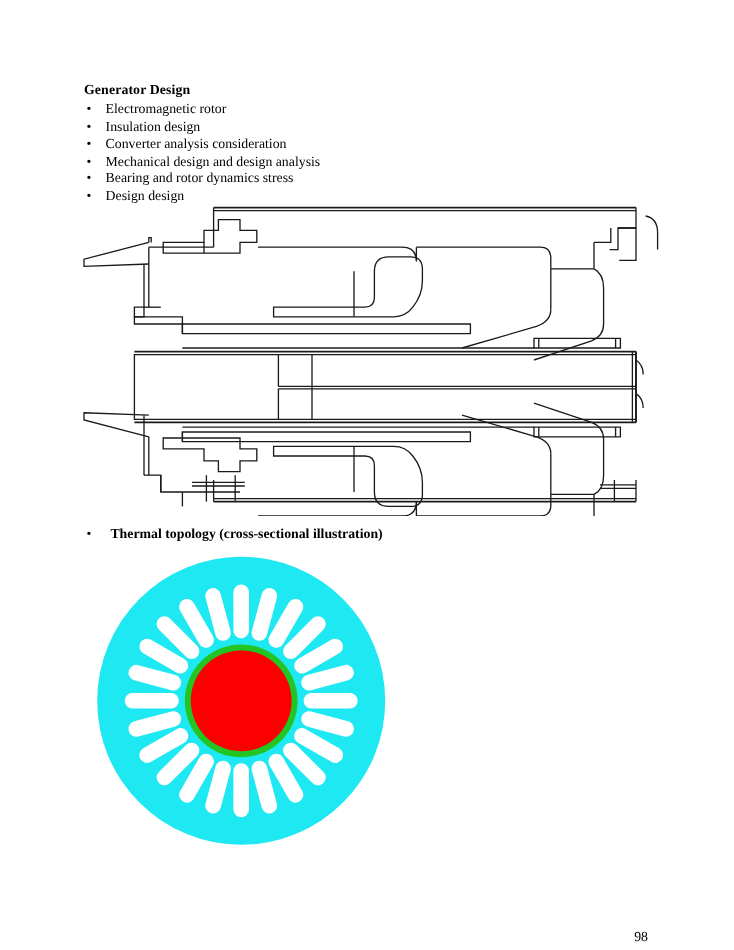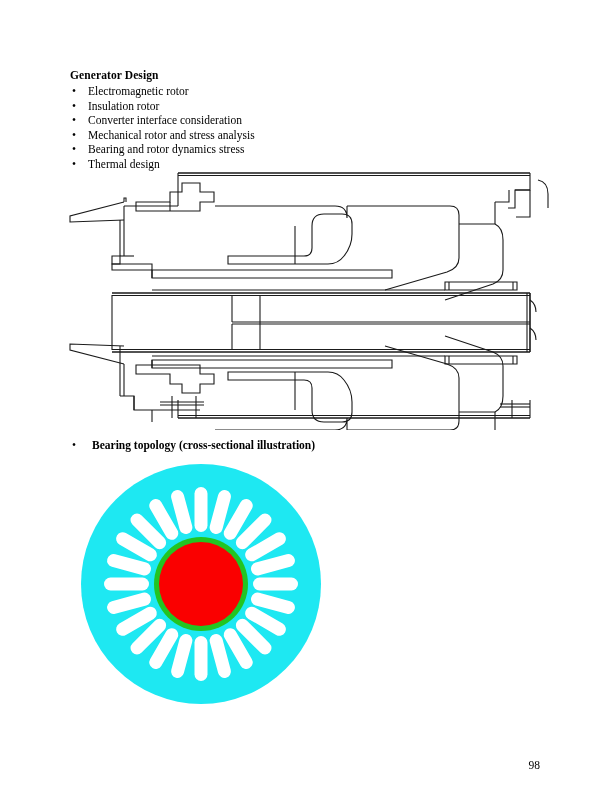--- a/index.html
+++ b/index.html
@@ -93,57 +93,57 @@
   .drawing-topology svg {
     display: block;
     width: 100%;
     height: 100%;
   }
 
   
   .page-number {
     position: absolute;
     right: 72px;
-    top: 758px;
+    top: 774px;
     font-size: 11.5px;
     line-height: 14px;
   }
 </style>
 </head>
 <body>
 
 <div class="page">
 
   <div class="text-block">
     <div class="section-title">Generator Design</div>
 
     <ul class="bullets">
       <li>
         <span class="bullet-mark">•</span>
         <span>Electromagnetic rotor</span>
       </li>
       <li>
         <span class="bullet-mark">•</span>
-        <span>Insulation rotor</span>
-      </li>
-      <li>
-        <span class="bullet-mark">•</span>
-        <span>Converter interface consideration</span>
-      </li>
-      <li>
-        <span class="bullet-mark">•</span>
-        <span>Mechanical rotor and stress analysis</span>
+        <span>Insulation design</span>
+      </li>
+      <li>
+        <span class="bullet-mark">•</span>
+        <span>Converter analysis consideration</span>
+      </li>
+      <li>
+        <span class="bullet-mark">•</span>
+        <span>Mechanical design and design analysis</span>
       </li>
       <li>
         <span class="bullet-mark">•</span>
         <span>Bearing and rotor dynamics stress</span>
       </li>
       <li>
         <span class="bullet-mark">•</span>
-        <span>Thermal design</span>
+        <span>Design design</span>
       </li>
     </ul>
   </div>
 
   <div class="drawing-cross-section">
     <svg viewBox="0 0 500 270" xmlns="http://www.w3.org/2000/svg">
       <g fill="none" stroke="#1a1a1a" stroke-width="1.1" stroke-linejoin="miter">
 
         <path d="M118 13 H470" stroke-width="1.6"></path>
         <path d="M118 15.5 H470"></path>
@@ -245,21 +245,21 @@
         <path d="M100 242 h44"></path>
         <path d="M100 245 h44"></path>
         <path d="M112 236 v22"></path>
         <path d="M136 236 v22"></path>
       </g>
     </svg>
   </div>
 
   <div class="figure-caption">
     <span class="bullet-mark">•</span>
-    <span class="caption-text">Bearing topology (cross-sectional illustration)</span>
+    <span class="caption-text">Thermal topology (cross-sectional illustration)</span>
   </div>
 
   <div class="drawing-topology">
     <svg viewBox="0 0 260 250" xmlns="http://www.w3.org/2000/svg">
       <g>
         <circle id="stator-disc" cx="126" cy="124" r="120" fill="#1ee8f2"></circle>
         <g id="slot-group">
             <rect x="52" y="-6.5" width="45" height="13" rx="6.5" ry="6.5" fill="#ffffff" transform="translate(126,124) rotate(-90)"></rect>
             <rect x="52" y="-6.5" width="45" height="13" rx="6.5" ry="6.5" fill="#ffffff" transform="translate(126,124) rotate(-75)"></rect>
             <rect x="52" y="-6.5" width="45" height="13" rx="6.5" ry="6.5" fill="#ffffff" transform="translate(126,124) rotate(-60)"></rect>

